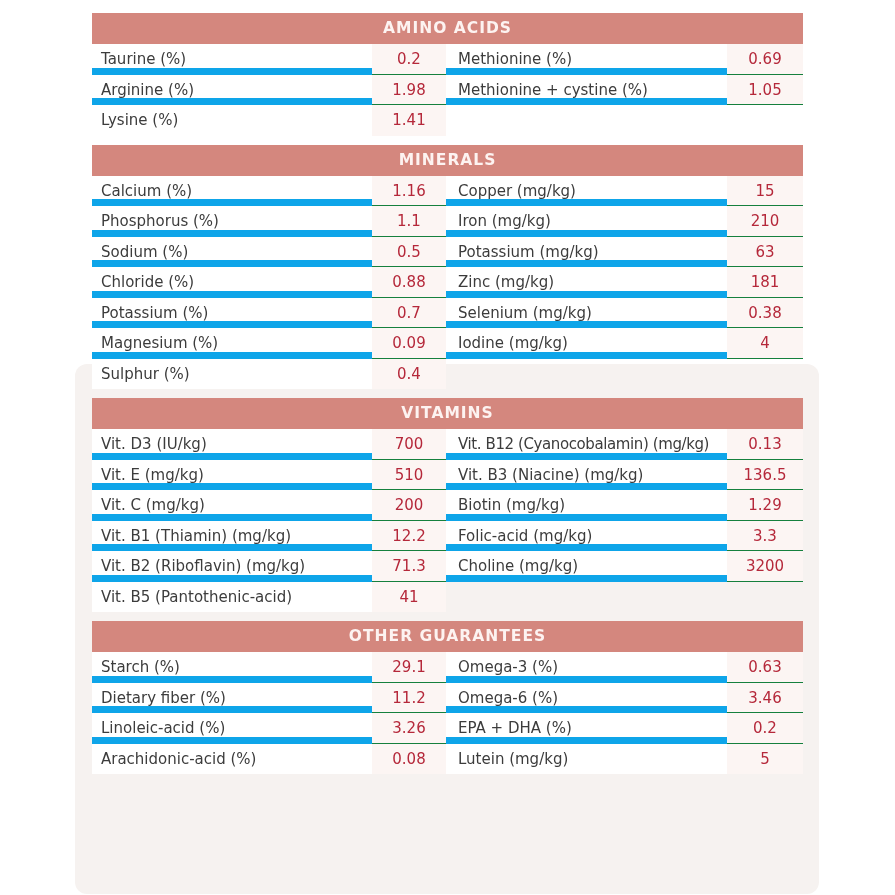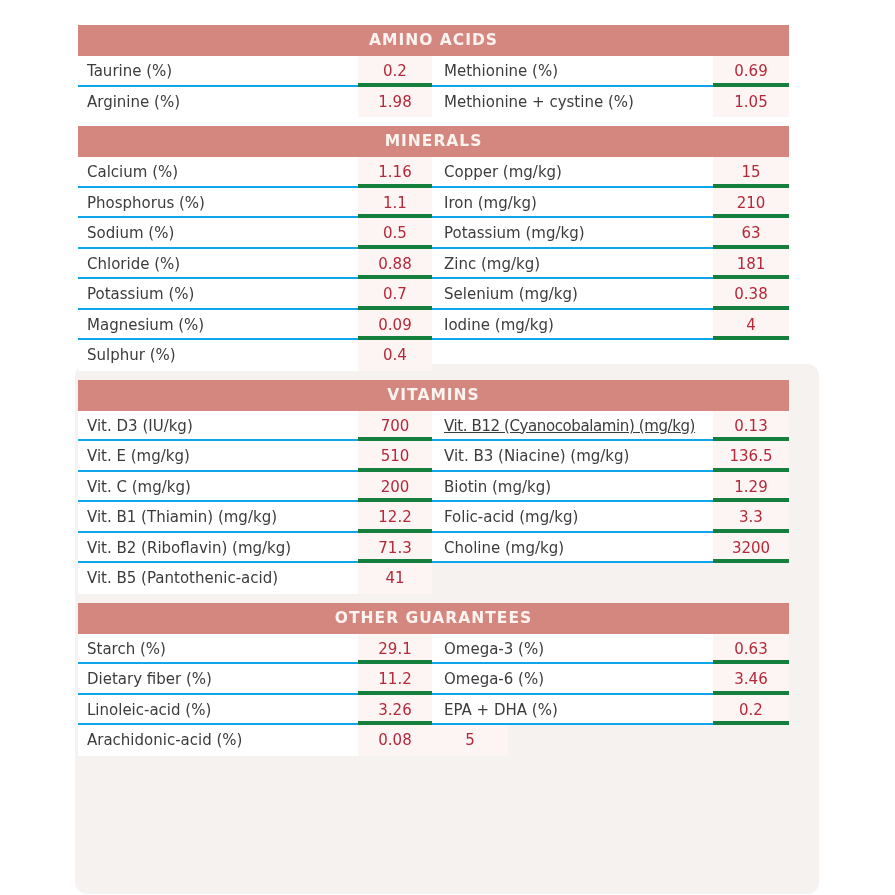--- a/index.html
+++ b/index.html
@@ -3,40 +3,40 @@
 <meta charset="utf-8">
 <style>
   * { box-sizing: border-box; margin: 0; padding: 0; }
   html, body { width: 895px; height: 895px; background: #ffffff; overflow: hidden; }
   body { position: relative; font-family: "DejaVu Sans", sans-serif; }
   .card-bg {
     position: absolute; left: 75px; top: 364px; width: 744px; height: 530px;
     background: #f6f2f0; border-radius: 12px;
   }
   .table-wrap {
-    position: absolute; left: 78px; top: 13px; width: 711px; margin-top: 12px;
+    position: absolute; left: 92px; top: 13px; width: 711px;
   }
   .section { margin-bottom: 9px; }
   .section-header {
     height: 31px; background: #d4877e; color: #fdf3f1;
     font-weight: bold; font-size: 15.5px; letter-spacing: 1px;
     text-align: center; line-height: 31px;
   }
   .rows { position: relative; }
   .row { display: flex; height: 30.5px; }
   .cell { height: 30.5px; line-height: 30px; font-size: 15px; white-space: nowrap; overflow: hidden; }
-  .label { padding-left: 9px; color: #3c3c3c; background: #ffffff; border-bottom: 2px solid #0ea5e9; }
-  .value { text-align: center; color: #b5283a; background: #fcf5f3; border-bottom: 4px solid #15803d; }
+  .label { padding-left: 9px; color: #3c3c3c; background: #ffffff; border-bottom: 7px solid #0ea5e9; }
+  .value { text-align: center; color: #b5283a; background: #fcf5f3; border-bottom: 1px solid #15803d; }
   .c1 { width: 280px; }
   .v1 { width: 74px; }
   .c2 { width: 281px; padding-left: 12px; }
   .v2 { width: 76px; }
   .empty { background: transparent; border-bottom: none; }
   .row:last-child .cell { border-bottom: none; }
-  .narrow { letter-spacing: -0.4px; text-decoration: underline; }
+  .narrow { letter-spacing: -0.4px; }
 </style>
 </head>
 <body>
 
 <div class="card-bg"></div>
 
 <div class="table-wrap" id="table-wrap">
     <div class="section">
       <div class="section-header">AMINO ACIDS</div>
       <div class="rows">
@@ -44,20 +44,26 @@
           <div class="cell label c1">Taurine (%)</div>
           <div class="cell value v1">0.2</div>
           <div class="cell label c2">Methionine (%)</div>
           <div class="cell value v2">0.69</div>
         </div>
         <div class="row">
           <div class="cell label c1">Arginine (%)</div>
           <div class="cell value v1">1.98</div>
           <div class="cell label c2">Methionine + cystine (%)</div>
           <div class="cell value v2">1.05</div>
+        </div>
+        <div class="row">
+          <div class="cell label c1">Lysine (%)</div>
+          <div class="cell value v1">1.41</div>
+          <div class="cell label c2 empty"></div>
+          <div class="cell value v2 empty"></div>
         </div>
       </div>
     </div>
     <div class="section">
       <div class="section-header">MINERALS</div>
       <div class="rows">
         <div class="row">
           <div class="cell label c1">Calcium (%)</div>
           <div class="cell value v1">1.16</div>
           <div class="cell label c2">Copper (mg/kg)</div>
@@ -159,17 +165,18 @@
         </div>
         <div class="row">
           <div class="cell label c1">Linoleic-acid (%)</div>
           <div class="cell value v1">3.26</div>
           <div class="cell label c2">EPA + DHA (%)</div>
           <div class="cell value v2">0.2</div>
         </div>
         <div class="row">
           <div class="cell label c1">Arachidonic-acid (%)</div>
           <div class="cell value v1">0.08</div>
+          <div class="cell label c2">Lutein (mg/kg)</div>
           <div class="cell value v2">5</div>
         </div>
       </div>
     </div>
   </div>
 
 </body></html>

